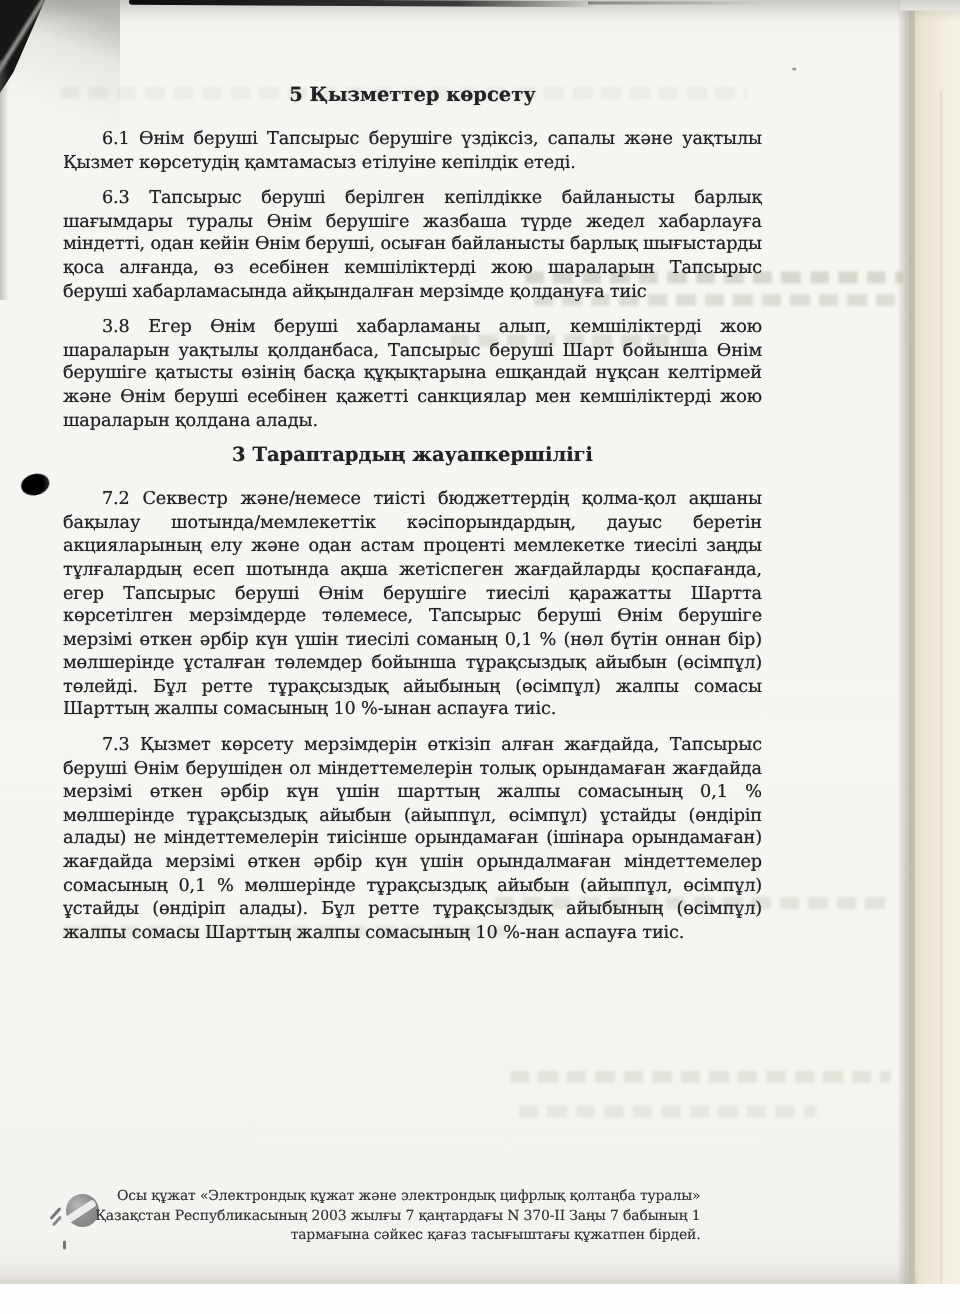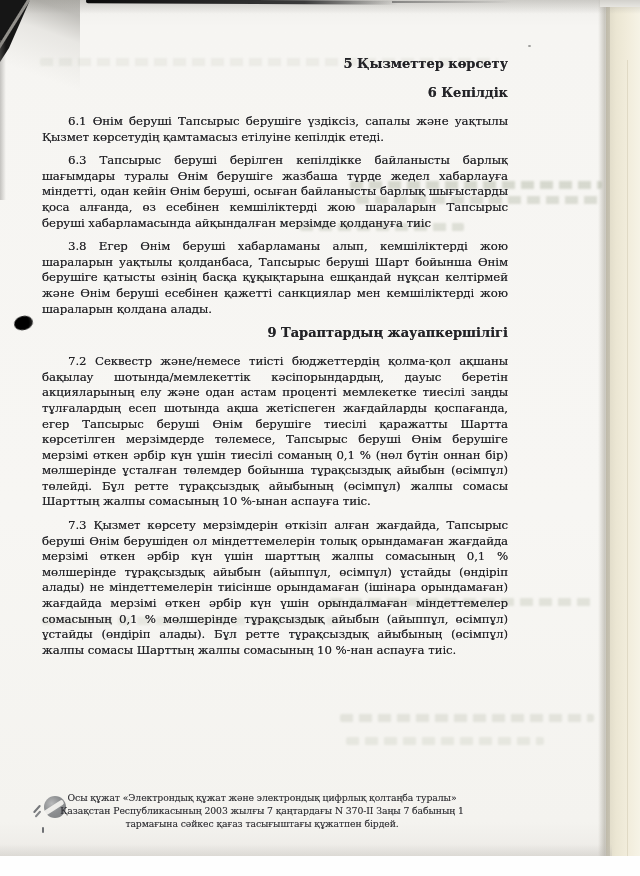--- a/index.html
+++ b/index.html
@@ -60,35 +60,35 @@
     transform:rotate(-14deg);filter:blur(.3px);
   }
   .speck{position:absolute;left:528px;top:45px;width:3px;height:2px;background:#9a9a98;border-radius:50%;}
   
   .content{
     position:absolute;left:42px;top:56px;width:466px;height:792px;overflow:hidden;
     color:#232327;font-size:11.8px;line-height:15.6px;letter-spacing:-0.1px;
     text-shadow:0 0 .5px rgba(35,35,40,.65);
   }
   .content h2{
-    font-size:13px;line-height:16px;text-align:right;font-weight:bold;
+    font-size:13px;line-height:16px;text-align:center;font-weight:bold;
     margin:8px 0 13px 0;letter-spacing:0;
   }
   .content h2.first{margin-top:0;}
   .content p{margin:0 0 8px 0;text-align:justify;text-indent:26px;}
   
   .bleed{
     position:absolute;height:8px;border-radius:2px;filter:blur(1.2px);
     background:repeating-linear-gradient(90deg,rgba(125,135,105,.85) 0 13px,rgba(0,0,0,0) 13px 19px);
   }
   
   .footer-note{
     position:absolute;left:57px;top:792px;width:410px;
     font-size:9.3px;line-height:12.9px;color:#36363a;letter-spacing:-0.1px;
-    text-shadow:0 0 .4px rgba(50,50,55,.5);text-align:center;
+    text-shadow:0 0 .4px rgba(50,50,55,.5);text-align:right;
   }
   
   .stamp{position:absolute;left:43px;top:795px;width:26px;height:28px;}
   .stamp-circle{
     position:absolute;left:1px;top:1px;width:22px;height:22px;border-radius:50%;
     background:radial-gradient(circle at 35% 35%,#b9babb 0%,#8d8f91 45%,#7b7d7f 100%);
   }
   .stamp-slash{
     position:absolute;left:0px;top:10px;width:22px;height:5px;border-radius:2px;
     background:rgba(246,245,242,.9);transform:rotate(-33deg);
@@ -128,26 +128,25 @@
   <div class="bleed" style="left:356px;top:196px;width:246px;opacity:.26;"></div>
   <div class="bleed" style="left:300px;top:223px;width:164px;opacity:.24;"></div>
   <div class="bleed" style="left:330px;top:598px;width:264px;opacity:.20;"></div>
   <div class="bleed" style="left:42px;top:617px;width:296px;opacity:.14;"></div>
   <div class="bleed" style="left:340px;top:714px;width:254px;opacity:.18;"></div>
   <div class="bleed" style="left:346px;top:737px;width:198px;opacity:.14;"></div>
 
   <div class="content">
     <h2 class="first">5 Қызметтер көрсету</h2>
 
-    <h2>6 Кепілдік</h2>
     <p>6.1 Өнім беруші Тапсырыс берушіге үздіксіз, сапалы және уақтылы Қызмет көрсетудің қамтамасыз етілуіне кепілдік етеді.</p>
     <p>6.3 Тапсырыс беруші берілген кепілдікке байланысты барлық шағымдары туралы Өнім берушіге жазбаша түрде жедел хабарлауға міндетті, одан кейін Өнім беруші, осыған байланысты барлық шығыстарды қоса алғанда, өз есебінен кемшіліктерді жою шараларын Тапсырыс беруші хабарламасында айқындалған мерзімде қолдануға тиіс</p>
     <p>3.8 Егер Өнім беруші хабарламаны алып, кемшіліктерді жою шараларын уақтылы қолданбаса, Тапсырыс беруші Шарт бойынша Өнім берушіге қатысты өзінің басқа құқықтарына ешқандай нұқсан келтірмей және Өнім беруші есебінен қажетті санкциялар мен кемшіліктерді жою шараларын қолдана алады.</p>
 
-    <h2>9 Тараптардың жауапкершілігі</h2>
+    <h2>3 Тараптардың жауапкершілігі</h2>
     <p>7.2 Секвестр және/немесе тиісті бюджеттердің қолма-қол ақшаны бақылау шотында/мемлекеттік кәсіпорындардың, дауыс беретін акцияларының елу және одан астам проценті мемлекетке тиесілі заңды тұлғалардың есеп шотында ақша жетіспеген жағдайларды қоспағанда, егер Тапсырыс беруші Өнім берушіге тиесілі қаражатты Шартта көрсетілген мерзімдерде төлемесе, Тапсырыс беруші Өнім берушіге мерзімі өткен әрбір күн үшін тиесілі соманың 0,1 % (нөл бүтін оннан бір) мөлшерінде ұсталған төлемдер бойынша тұрақсыздық айыбын (өсімпұл) төлейді. Бұл ретте тұрақсыздық айыбының (өсімпұл) жалпы сомасы Шарттың жалпы сомасының 10 %-ынан аспауға тиіс.</p>
     <p>7.3 Қызмет көрсету мерзімдерін өткізіп алған жағдайда, Тапсырыс беруші Өнім берушіден ол міндеттемелерін толық орындамаған жағдайда мерзімі өткен әрбір күн үшін шарттың жалпы сомасының 0,1 % мөлшерінде тұрақсыздық айыбын (айыппұл, өсімпұл) ұстайды (өндіріп алады) не міндеттемелерін тиісінше орындамаған (ішінара орындамаған) жағдайда мерзімі өткен әрбір күн үшін орындалмаған міндеттемелер сомасының 0,1 % мөлшерінде тұрақсыздық айыбын (айыппұл, өсімпұл) ұстайды (өндіріп алады). Бұл ретте тұрақсыздық айыбының (өсімпұл) жалпы сомасы Шарттың жалпы сомасының 10 %-нан аспауға тиіс.</p>
 
   </div>
 
   <div class="stamp">
     <div class="stamp-circle"></div>
     <div class="stamp-slash"></div>
     <div class="stamp-mark1"></div>
     <div class="stamp-mark2"></div>

